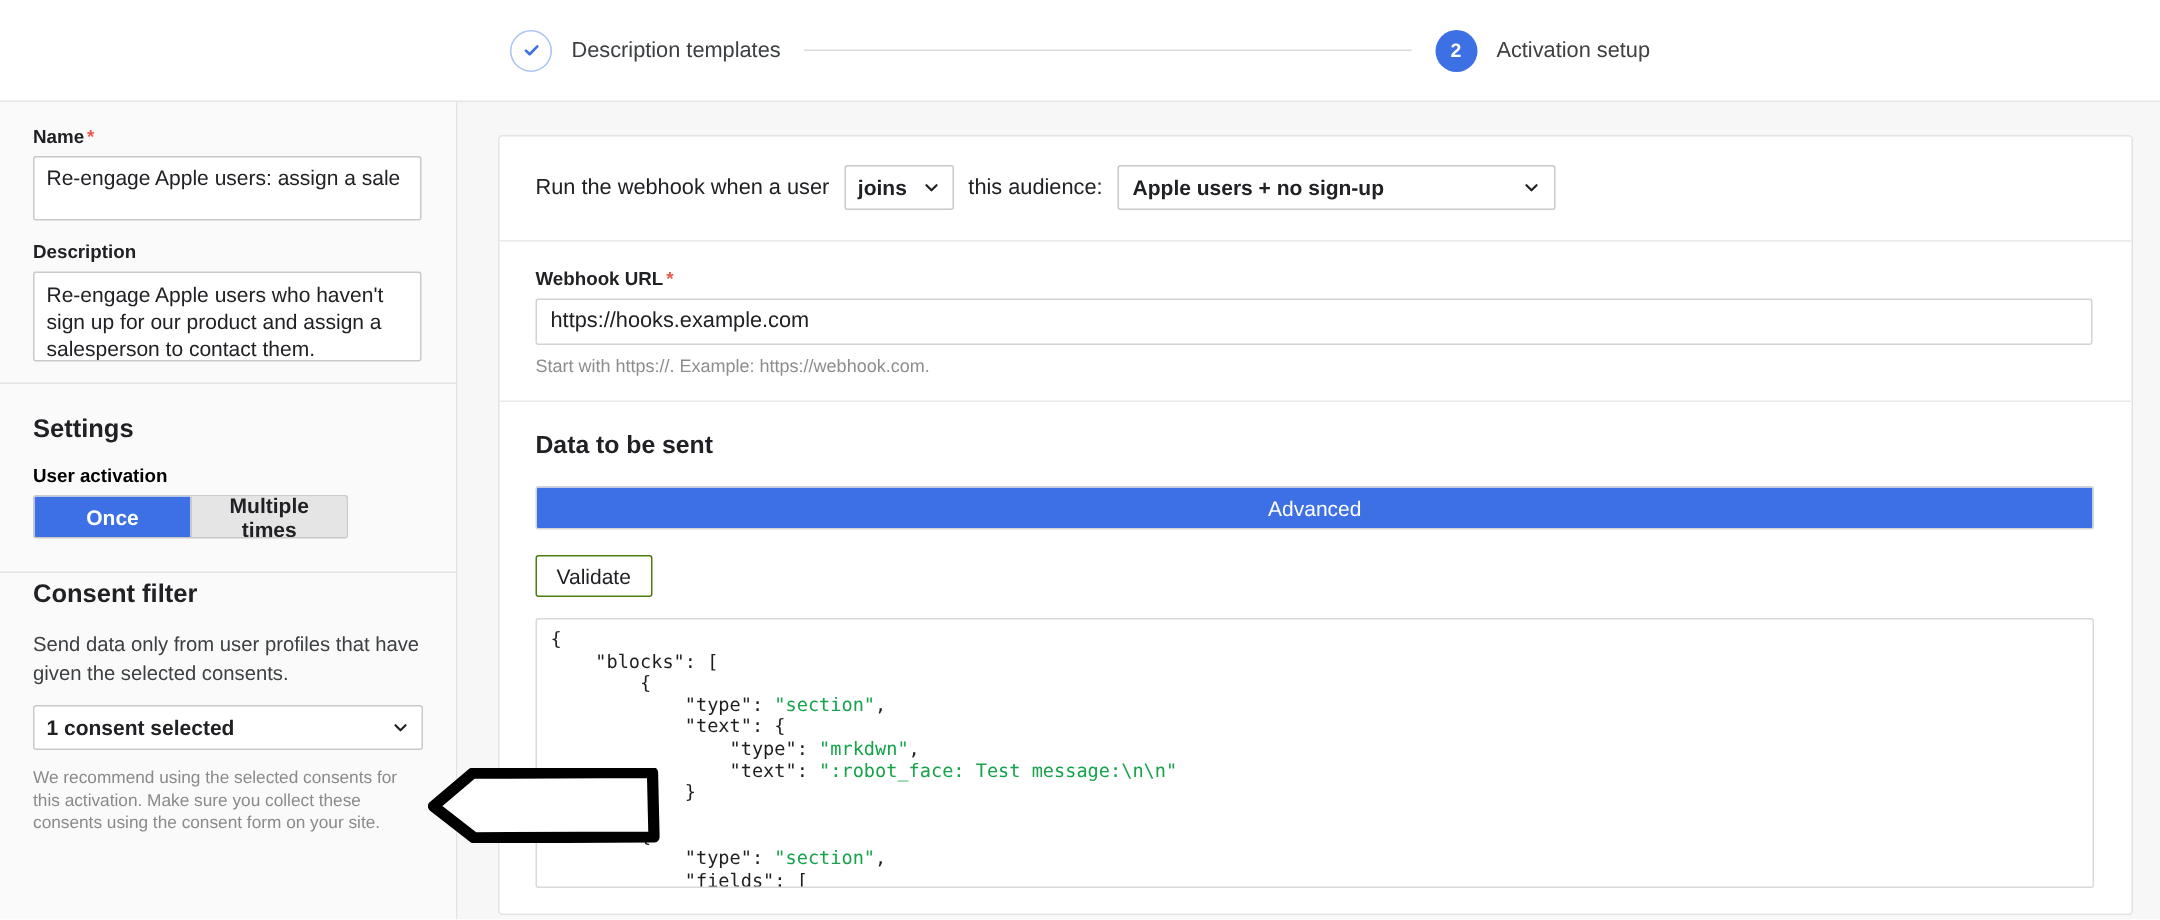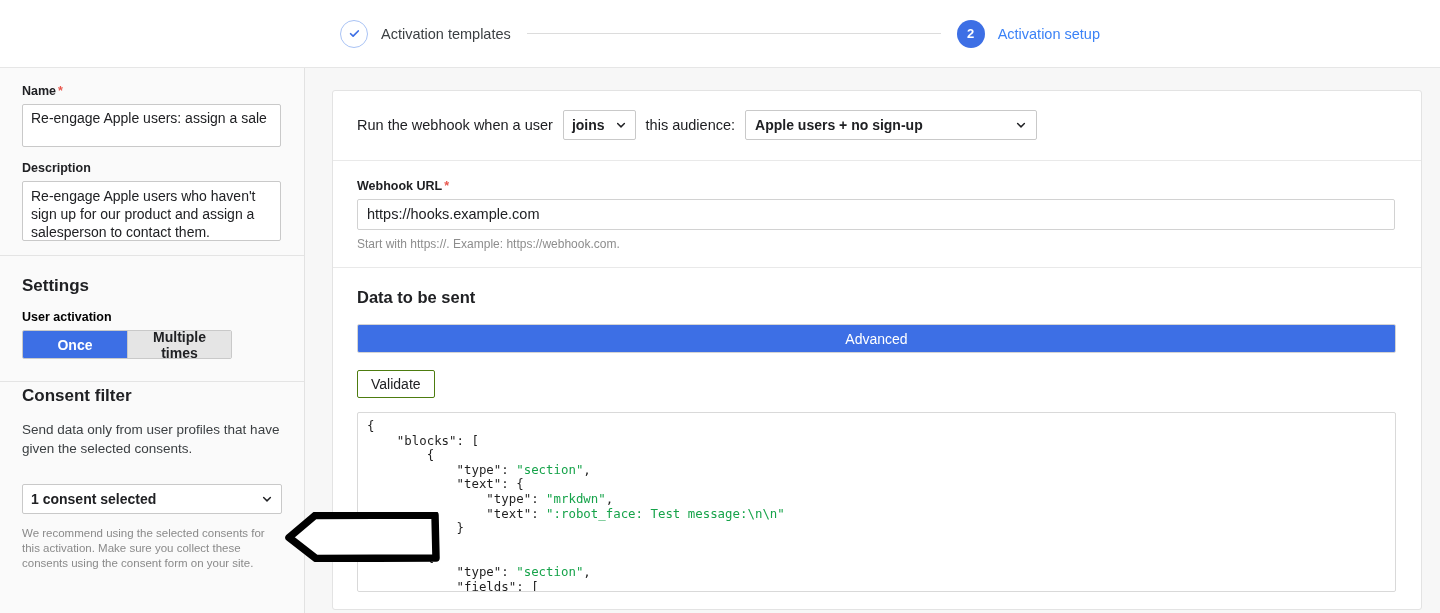--- a/index.html
+++ b/index.html
@@ -39,21 +39,21 @@
     background: #ffffff;
     color: #3d6fe5;
   }
   .step-circle.done svg { display: block; }
   .step-circle.active {
     background: #3d6fe5;
     color: #ffffff;
   }
   .step-label {
     font-size: 14.5px;
-    color: #3b82f6;
+    color: #404040;
     white-space: nowrap;
   }
   .step-label.muted { color: #3c4043; }
   .step-line {
     flex: 1 1 auto;
     height: 1px;
     background: #dcdcdc;
     margin: 0 16px;
   }
 
@@ -152,21 +152,21 @@
   .seg-btn.sel {
     background: #3d6fe5;
     color: #ffffff;
   }
   .seg-btn + .seg-btn { border-left: 1px solid #c9c9c9; }
 
   .side-desc {
     font-size: 13.5px;
     color: #3c4043;
     line-height: 19px;
-    margin-bottom: 26px;
+    margin-bottom: 12px;
     max-width: 262px;
   }
   .side-note {
     font-size: 11.5px;
     color: #8a8a8a;
     line-height: 15px;
     margin-top: 12px;
     max-width: 262px;
   }
 
@@ -349,21 +349,21 @@
 <body>
 
 <div class="stepper">
   <div class="stepper-inner">
     <div class="step">
       <div class="step-circle done">
         <svg width="13" height="13" viewBox="0 0 16 16" aria-hidden="true">
           <path d="M3.2 8.3 L6.3 11.3 L12.6 4.9" fill="none" stroke="#3d6fe5" stroke-width="2.1" stroke-linecap="round" stroke-linejoin="round"></path>
         </svg>
       </div>
-      <div class="step-label muted">Activation templates</div>
+      <div class="step-label muted">Description templates</div>
     </div>
     <div class="step-line"></div>
     <div class="step">
       <div class="step-circle active">2</div>
       <div class="step-label">Activation setup</div>
     </div>
   </div>
 </div>
 
 <div class="body-wrap">

